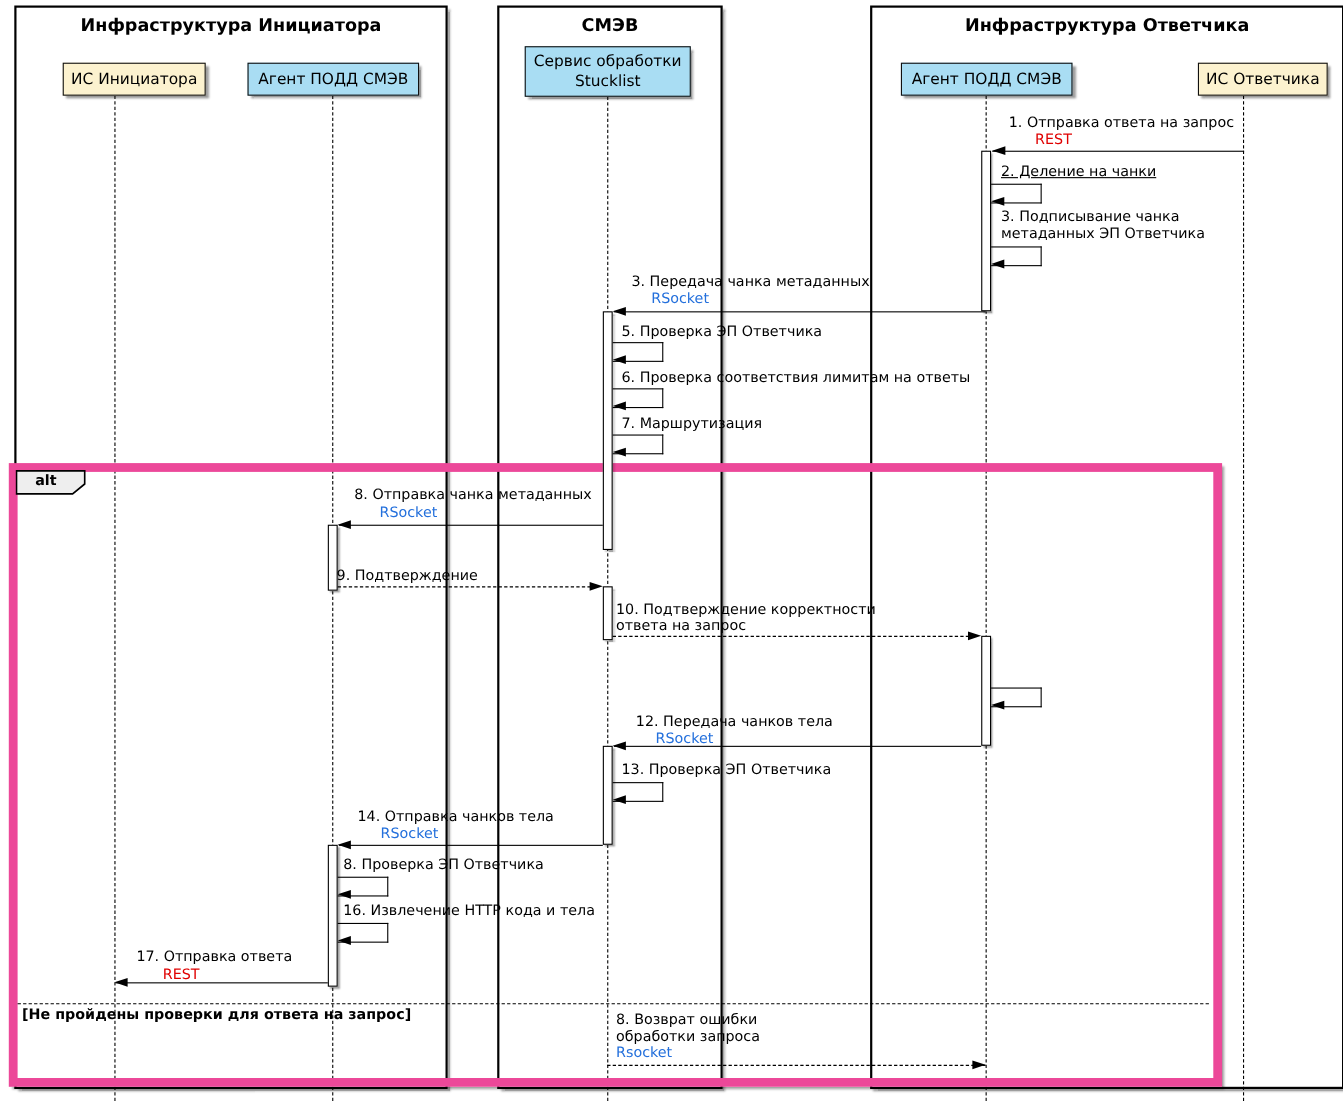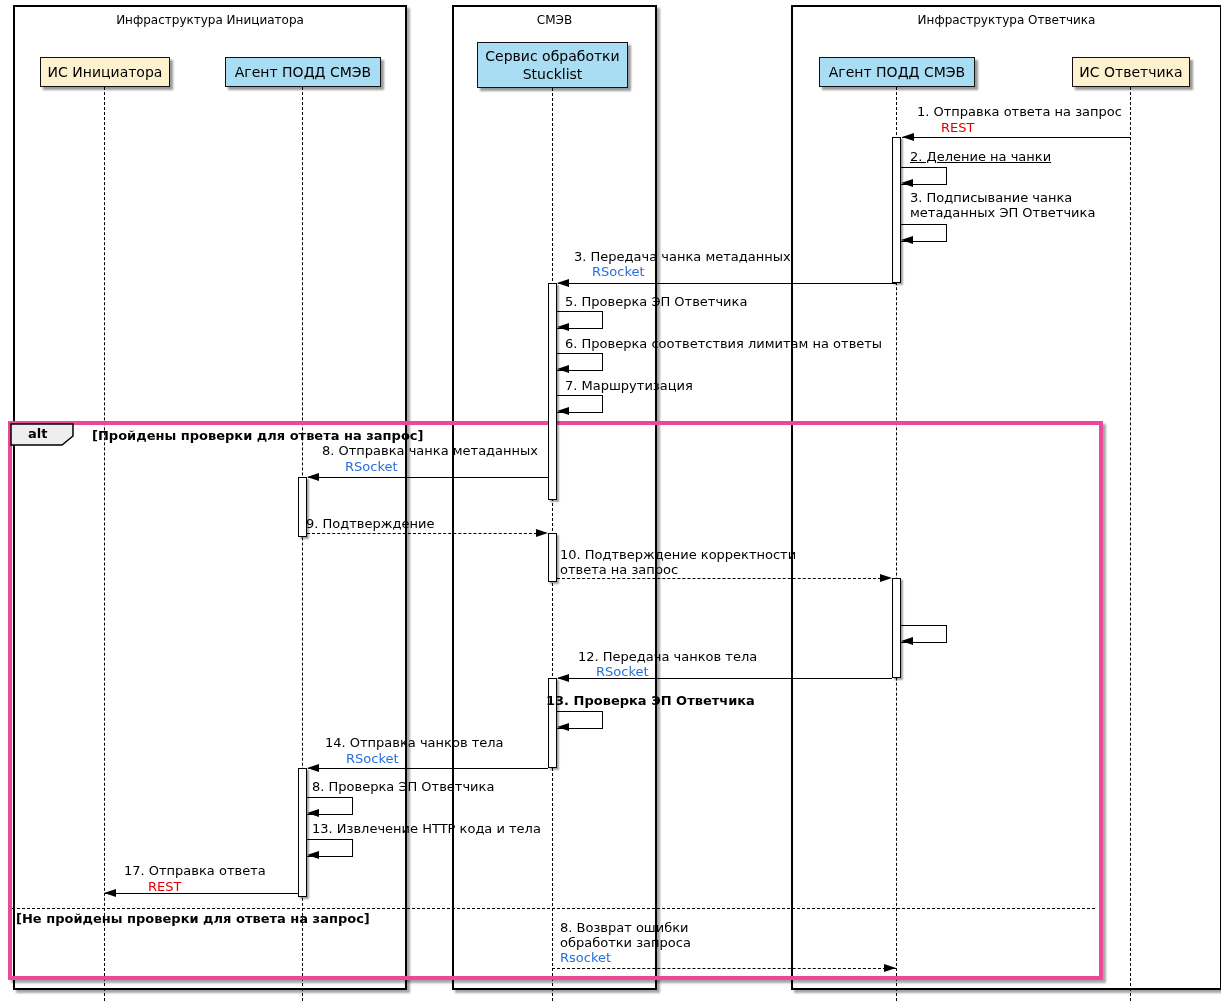--- a/index.html
+++ b/index.html
@@ -2,48 +2,48 @@
 <html><head>
 <meta charset="utf-8">
 <style>
   html,body{margin:0;padding:0;background:#ffffff;}
   #canvas{
     position:relative;width:1221px;height:1001px;background:#ffffff;overflow:hidden;
     font-family:"DejaVu Sans","Liberation Sans",sans-serif;color:#000;
   }
   
   .gbox{position:absolute;border:2px solid #000;background:#fff;box-shadow:3px 3px 2px rgba(0,0,0,0.35);}
-  .gbox-title{position:absolute;top:6px;left:0;width:100%;text-align:center;font-weight:normal;font-size:12px;}
+  .gbox-title{position:absolute;top:6px;left:0;width:100%;text-align:center;font-weight:bold;font-size:16px;}
   
   .lifeline{position:absolute;width:0;border-left:1px dashed #000;}
   
   .pbox{position:absolute;border:1.5px solid #111;box-shadow:3px 3px 2px rgba(0,0,0,0.4);
         display:flex;align-items:center;justify-content:center;text-align:center;
         font-size:14px;line-height:18px;padding:2px;box-sizing:border-box;}
-  .pbox.yellow{background:#fcf2cf;}
+  .pbox.yellow{background:#fcf2cf;margin-left:17px;}
   .pbox.blue{background:#a9ddf3;}
   
   .actbar{position:absolute;width:9px;background:#fff;border:1px solid #000;box-sizing:border-box;
           box-shadow:2px 2px 1.5px rgba(0,0,0,0.35);}
   
   .mline{position:absolute;height:0;border-top:1px solid #000;}
   .mline.dashed{border-top-style:dashed;}
   .head{position:absolute;width:0;height:0;border-top:4px solid transparent;border-bottom:4px solid transparent;}
   .head.left{border-right:12px solid #000;}
   .head.right{border-left:12px solid #000;}
   
   .selfloop{position:absolute;width:45px;height:16px;border-top:1px solid #000;
             border-right:1px solid #000;border-bottom:1px solid #000;box-sizing:content-box;}
   
   .lbl{position:absolute;font-size:13px;line-height:15px;white-space:nowrap;}
   .lbl span{display:block;}
   .proto-rest{color:#e00000;}
   .proto-rsocket{color:#2470dc;}
   
-  .alt-frame{position:absolute;border:4px solid #ec4899;box-shadow:3px 3px 2px rgba(0,0,0,0.35);background:transparent;}
+  .alt-frame{position:absolute;border:8px solid #ec4899;box-shadow:3px 3px 2px rgba(0,0,0,0.35);background:transparent;}
   .alt-tag-svg{position:absolute;left:-2px;top:-2px;}
   .alt-tag-text{position:absolute;left:16px;top:1px;font-weight:bold;font-size:13px;}
   .guard{position:absolute;font-weight:bold;font-size:13px;white-space:nowrap;}
   .else-line{position:absolute;height:0;border-top:1px dashed #000;}
 </style>
 </head>
 <body>
 
 <div id="canvas">
 
@@ -61,21 +61,20 @@
   <div class="lifeline" style="left:302px;top:87px;height:914px;"></div>
   <div class="lifeline" style="left:552px;top:88px;height:913px;"></div>
   <div class="lifeline" style="left:896px;top:87px;height:914px;"></div>
   <div class="lifeline" style="left:1130px;top:87px;height:914px;"></div>
 
   <div class="alt-frame" style="left:8px;top:421px;width:1087px;height:551px;">
     <svg class="alt-tag-svg" width="66" height="24">
       <path d="M1,1 H63 V13 L52,22 H1 Z" fill="#eeeeee" stroke="#000000" stroke-width="1.5"></path>
     </svg>
     <div class="alt-tag-text">alt</div>
-    <div class="guard" style="left:80px;top:3px;">[Пройдены проверки для ответа на запрос]</div>
     <div class="else-line" style="left:0;top:483px;width:1083px;"></div>
     <div class="guard" style="left:4px;top:486px;">[Не пройдены проверки для ответа на запрос]</div>
   </div>
 
   <div class="actbar" style="left:892px;top:137px;height:146px;"></div>
   <div class="actbar" style="left:548px;top:283px;height:217px;"></div>
   <div class="actbar" style="left:298px;top:477px;height:60px;"></div>
   <div class="actbar" style="left:548px;top:533px;height:49px;"></div>
   <div class="actbar" style="left:892px;top:578px;height:100px;"></div>
   <div class="actbar" style="left:548px;top:678px;height:90px;"></div>
@@ -133,34 +132,34 @@
   <div class="head right" style="left:880px;top:574px;"></div>
 
   <div class="selfloop" style="left:901px;top:625px;"></div>
   <div class="head left" style="left:901px;top:637px;"></div>
 
   <div class="lbl" style="left:578px;top:649px;">12. Передача чанков тела</div>
   <div class="lbl proto-rsocket" style="left:596px;top:664px;">RSocket</div>
   <div class="mline" style="left:558px;top:678px;width:334px;"></div>
   <div class="head left" style="left:557px;top:674px;"></div>
 
-  <div class="lbl" style="left:546px;top:693px;font-weight:bold;">13. Проверка ЭП Ответчика</div>
+  <div class="lbl" style="left:565px;top:693px;">13. Проверка ЭП Ответчика</div>
   <div class="selfloop" style="left:557px;top:711px;"></div>
   <div class="head left" style="left:557px;top:723px;"></div>
 
   <div class="lbl" style="left:325px;top:735px;">14. Отправка чанков тела</div>
   <div class="lbl proto-rsocket" style="left:346px;top:751px;">RSocket</div>
   <div class="mline" style="left:308px;top:768px;width:240px;"></div>
   <div class="head left" style="left:307px;top:764px;"></div>
 
   <div class="lbl" style="left:312px;top:779px;">8. Проверка ЭП Ответчика</div>
   <div class="selfloop" style="left:307px;top:797px;"></div>
   <div class="head left" style="left:307px;top:809px;"></div>
 
-  <div class="lbl" style="left:312px;top:821px;">13. Извлечение HTTP кода и тела</div>
+  <div class="lbl" style="left:312px;top:821px;">16. Извлечение HTTP кода и тела</div>
   <div class="selfloop" style="left:307px;top:839px;"></div>
   <div class="head left" style="left:307px;top:851px;"></div>
 
   <div class="lbl" style="left:124px;top:863px;">17. Отправка ответа</div>
   <div class="lbl proto-rest" style="left:148px;top:879px;">REST</div>
   <div class="mline" style="left:105px;top:893px;width:193px;"></div>
   <div class="head left" style="left:104px;top:889px;"></div>
 
   <div class="lbl" style="left:560px;top:920px;">
     <span>8. Возврат ошибки</span>

